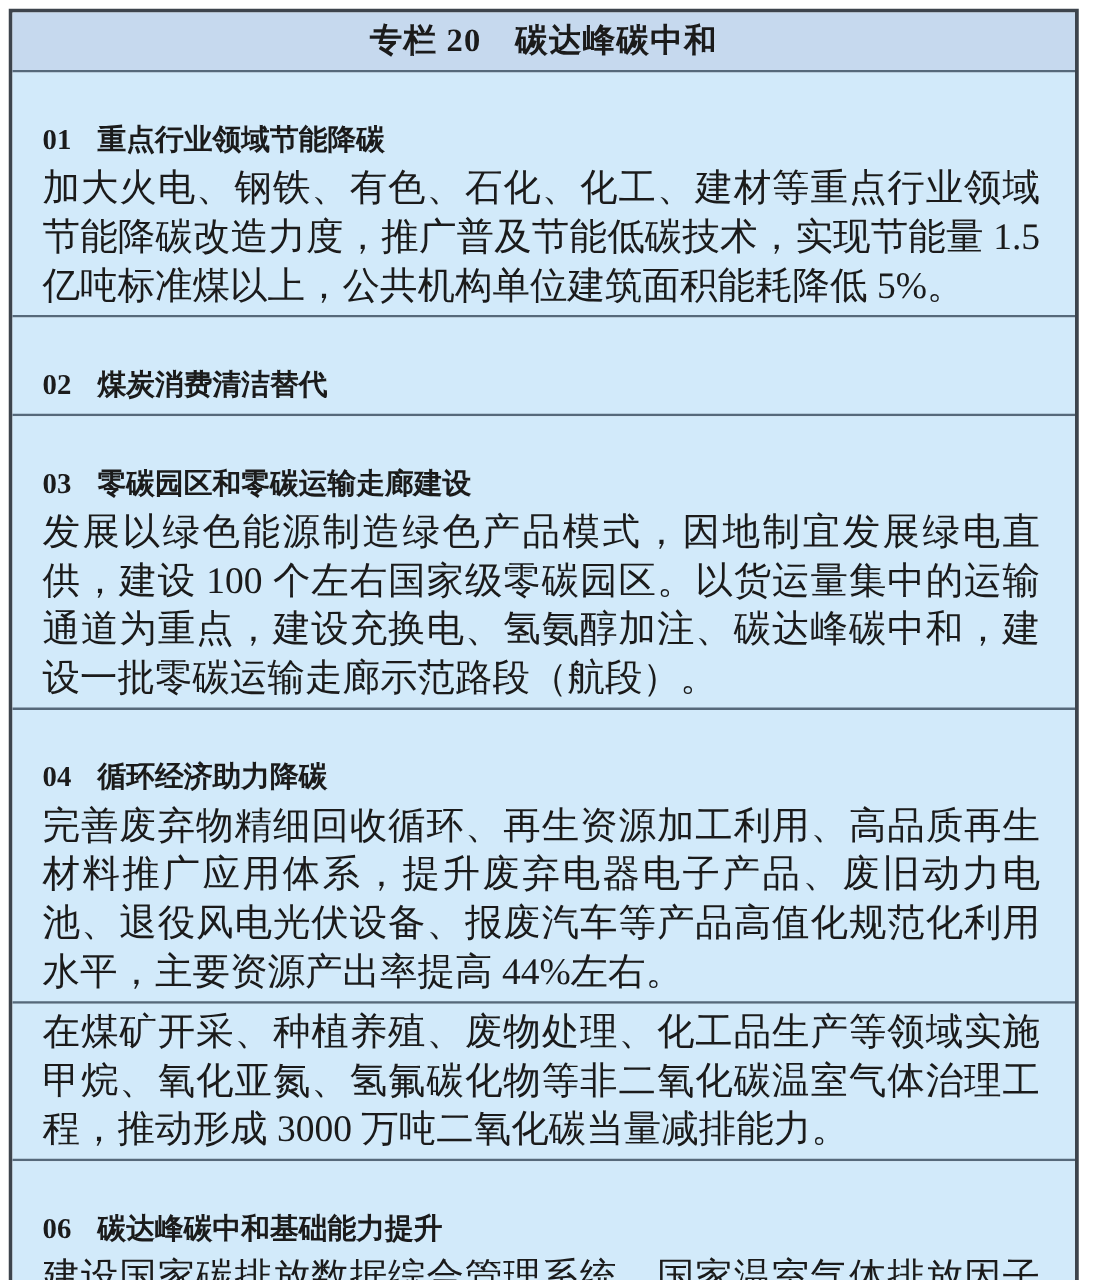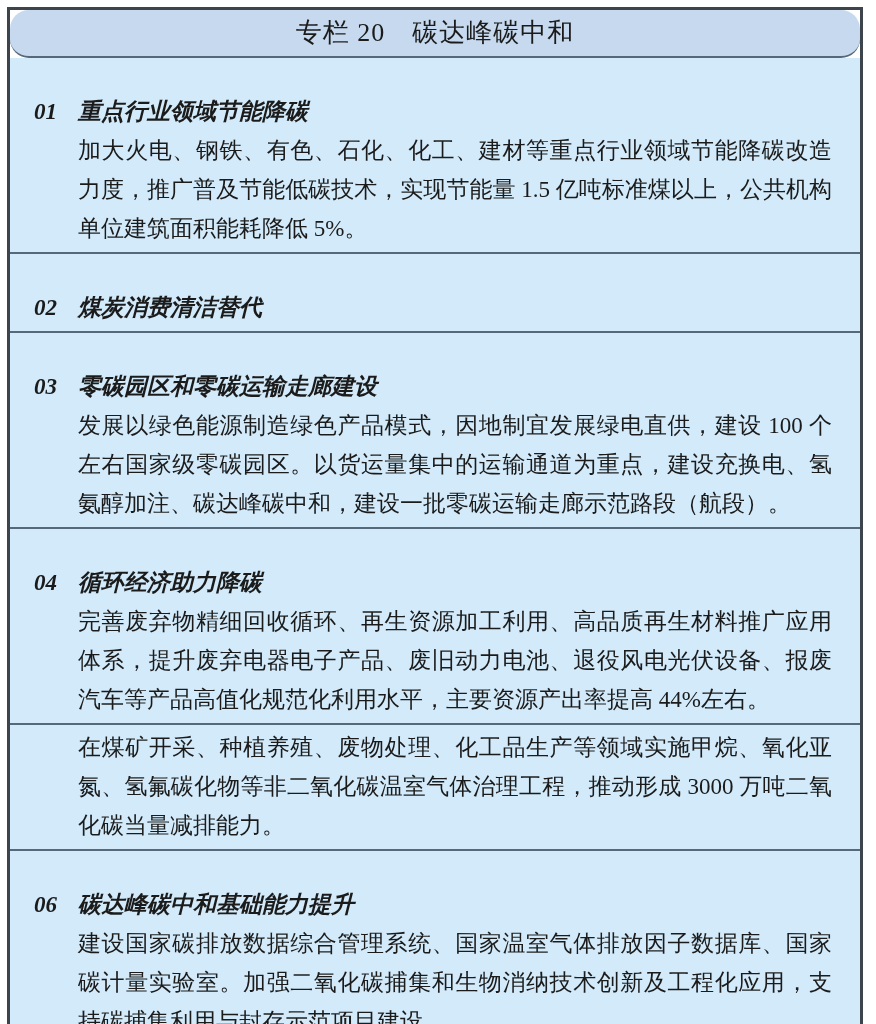--- a/index.html
+++ b/index.html
@@ -21,58 +21,55 @@
     position: absolute;
     left: 7px;
     top: 7px;
     width: 856px;
     border: 3px solid var(--outer-border);
     box-sizing: border-box;
   }
   .panel-header {
     background: var(--header-bg);
     text-align: center;
-    font-weight: normal;
+    font-weight: bold;
     font-size: 26px;
     line-height: 30px;
     padding: 8px 0 8px 0;
     border-bottom: 2px solid var(--divider);
     color: #1b1b1b;
     letter-spacing: 1px;
-    border-radius: 19px;
   }
   .section {
     background: var(--body-bg);
     border-bottom: 2px solid var(--divider);
     padding: 3px 28px 4px 24px;
     color: #1b1b1b;
   }
   .section:last-child {
     border-bottom: none;
   }
   .section-heading-row {
     display: flex;
     align-items: baseline;
     font-weight: bold;
     font-size: 23px;
     line-height: 39px;
-    font-style: italic;
   }
   .section-number {
     flex: 0 0 44px;
     font-weight: bold;
     font-family: "Liberation Serif", "DejaVu Serif", serif;
   }
   .section-heading {
     flex: 1;
     margin-top: 31px;
   }
   .section-body {
-    margin-left: 44px;
-    font-size: 23px;
+    font-size: 30px;
     line-height: 39px;
     text-align: justify;
     text-justify: inter-character;
   }
 </style>
 </head>
 <body>
 
 <div class="page">
   <div class="panel">

